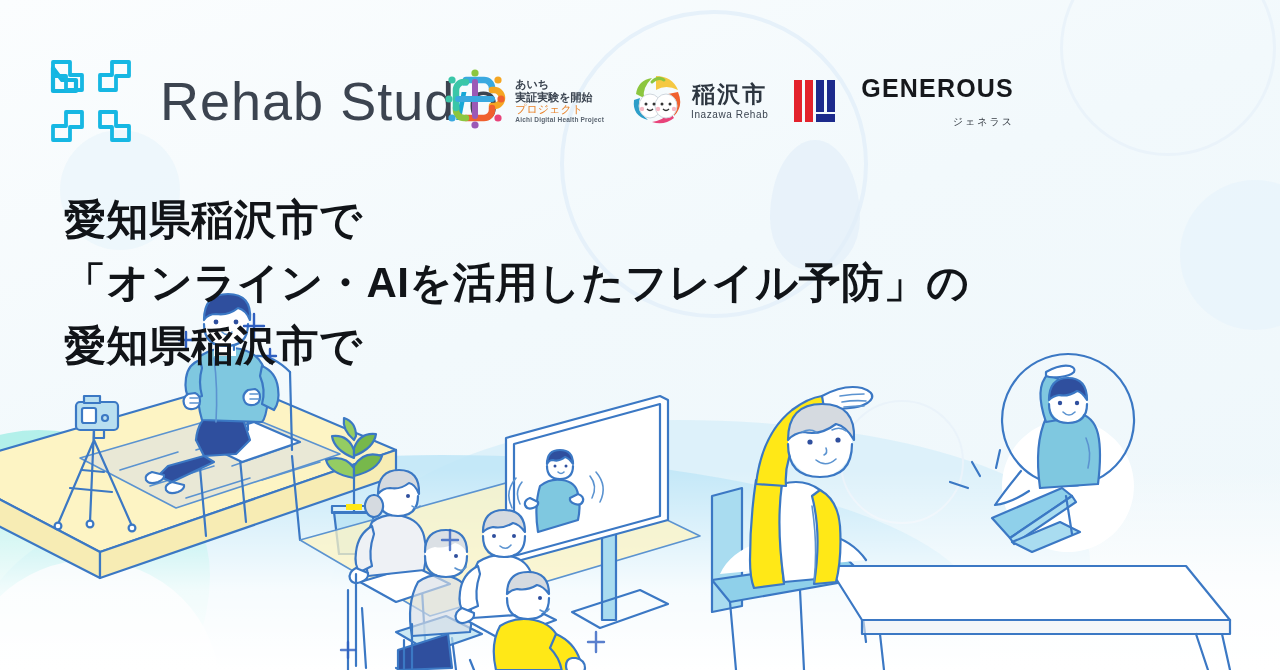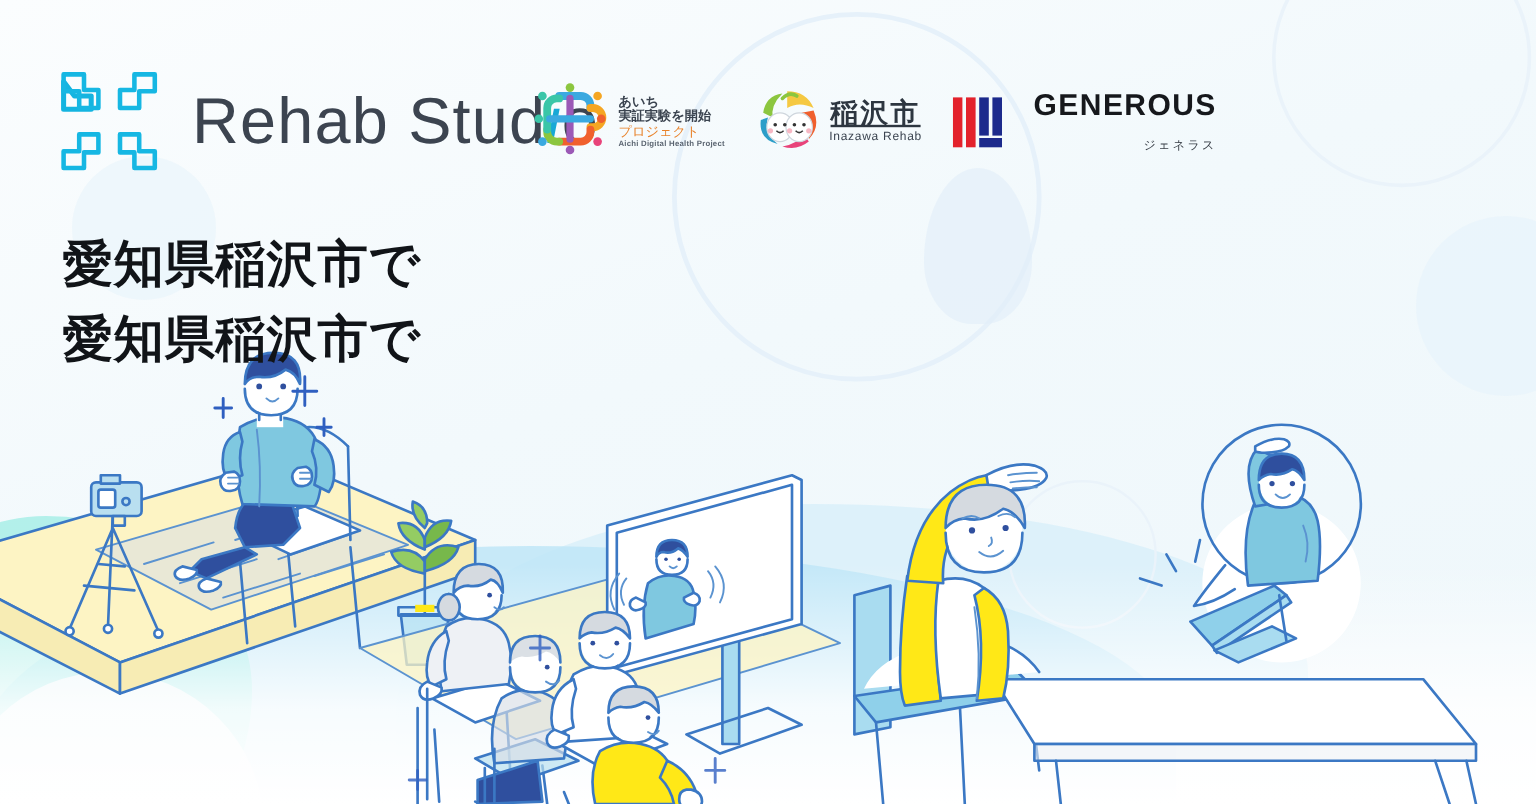--- a/index.html
+++ b/index.html
@@ -46,30 +46,30 @@
   .partners{position:absolute;right:30px;top:52px;display:flex;align-items:center;gap:26px;}
   .partner{display:flex;align-items:center;gap:9px;}
 
   .aichi-txt{display:flex;flex-direction:column;line-height:1.12;}
   .aichi-txt .l1{font-size:11px;color:#3b4450;font-weight:700;}
   .aichi-txt .l2{font-size:11px;color:#3b4450;font-weight:700;}
   .aichi-txt .l3{font-size:11px;color:#e8822a;font-weight:400;}
   .aichi-txt .l4{font-size:6.5px;color:#5a6470;font-weight:700;letter-spacing:.2px;margin-top:1px;}
 
   .inazawa-txt{display:flex;flex-direction:column;align-items:center;line-height:1;}
-  .inazawa-txt .jp{font-size:23px;color:#2d3640;font-weight:700;letter-spacing:2px;text-decoration:underline;}
+  .inazawa-txt .jp{font-size:23px;color:#2d3640;font-weight:700;letter-spacing:2px;}
   .inazawa-txt .en{font-size:10px;color:#3b4450;letter-spacing:.6px;margin-top:4px;}
 
   .generous-txt{display:flex;flex-direction:column;align-items:flex-end;line-height:1;}
   .generous-txt .en{font-size:25px;color:#16181c;font-weight:700;letter-spacing:1.2px;}
   .generous-txt .jp{font-size:10px;color:#3a4048;letter-spacing:2px;margin-top:16px;}
   .gen-bars{display:flex;gap:3px;align-items:flex-start;}
 
   
-  .headline{position:absolute;left:52px;top:160px;z-index:22;
+  .headline{position:absolute;left:64px;top:160px;z-index:22;
             font-size:42px;font-weight:700;color:#111418;line-height:1.5;
             letter-spacing:0.5px;white-space:nowrap;}
   .headline div{margin:0;}
 
   
   .illus{position:absolute;left:0;top:290px;width:1280px;height:380px;z-index:10;}
   .illus svg{display:block;}
 </style>
 </head>
 <body>
@@ -529,16 +529,17 @@
           <span class="en">GENEROUS</span>
           <span class="jp">ジェネラス</span>
         </div>
       </div>
 
     </div>
   </div>
 
   <h1 class="headline">
     <div>愛知県稲沢市で</div>
+    <div>「オンライン・AIを活用したフレイル予防」の</div>
     <div>愛知県稲沢市で</div>
   </h1>
 
 </div>
 
 </body></html>

